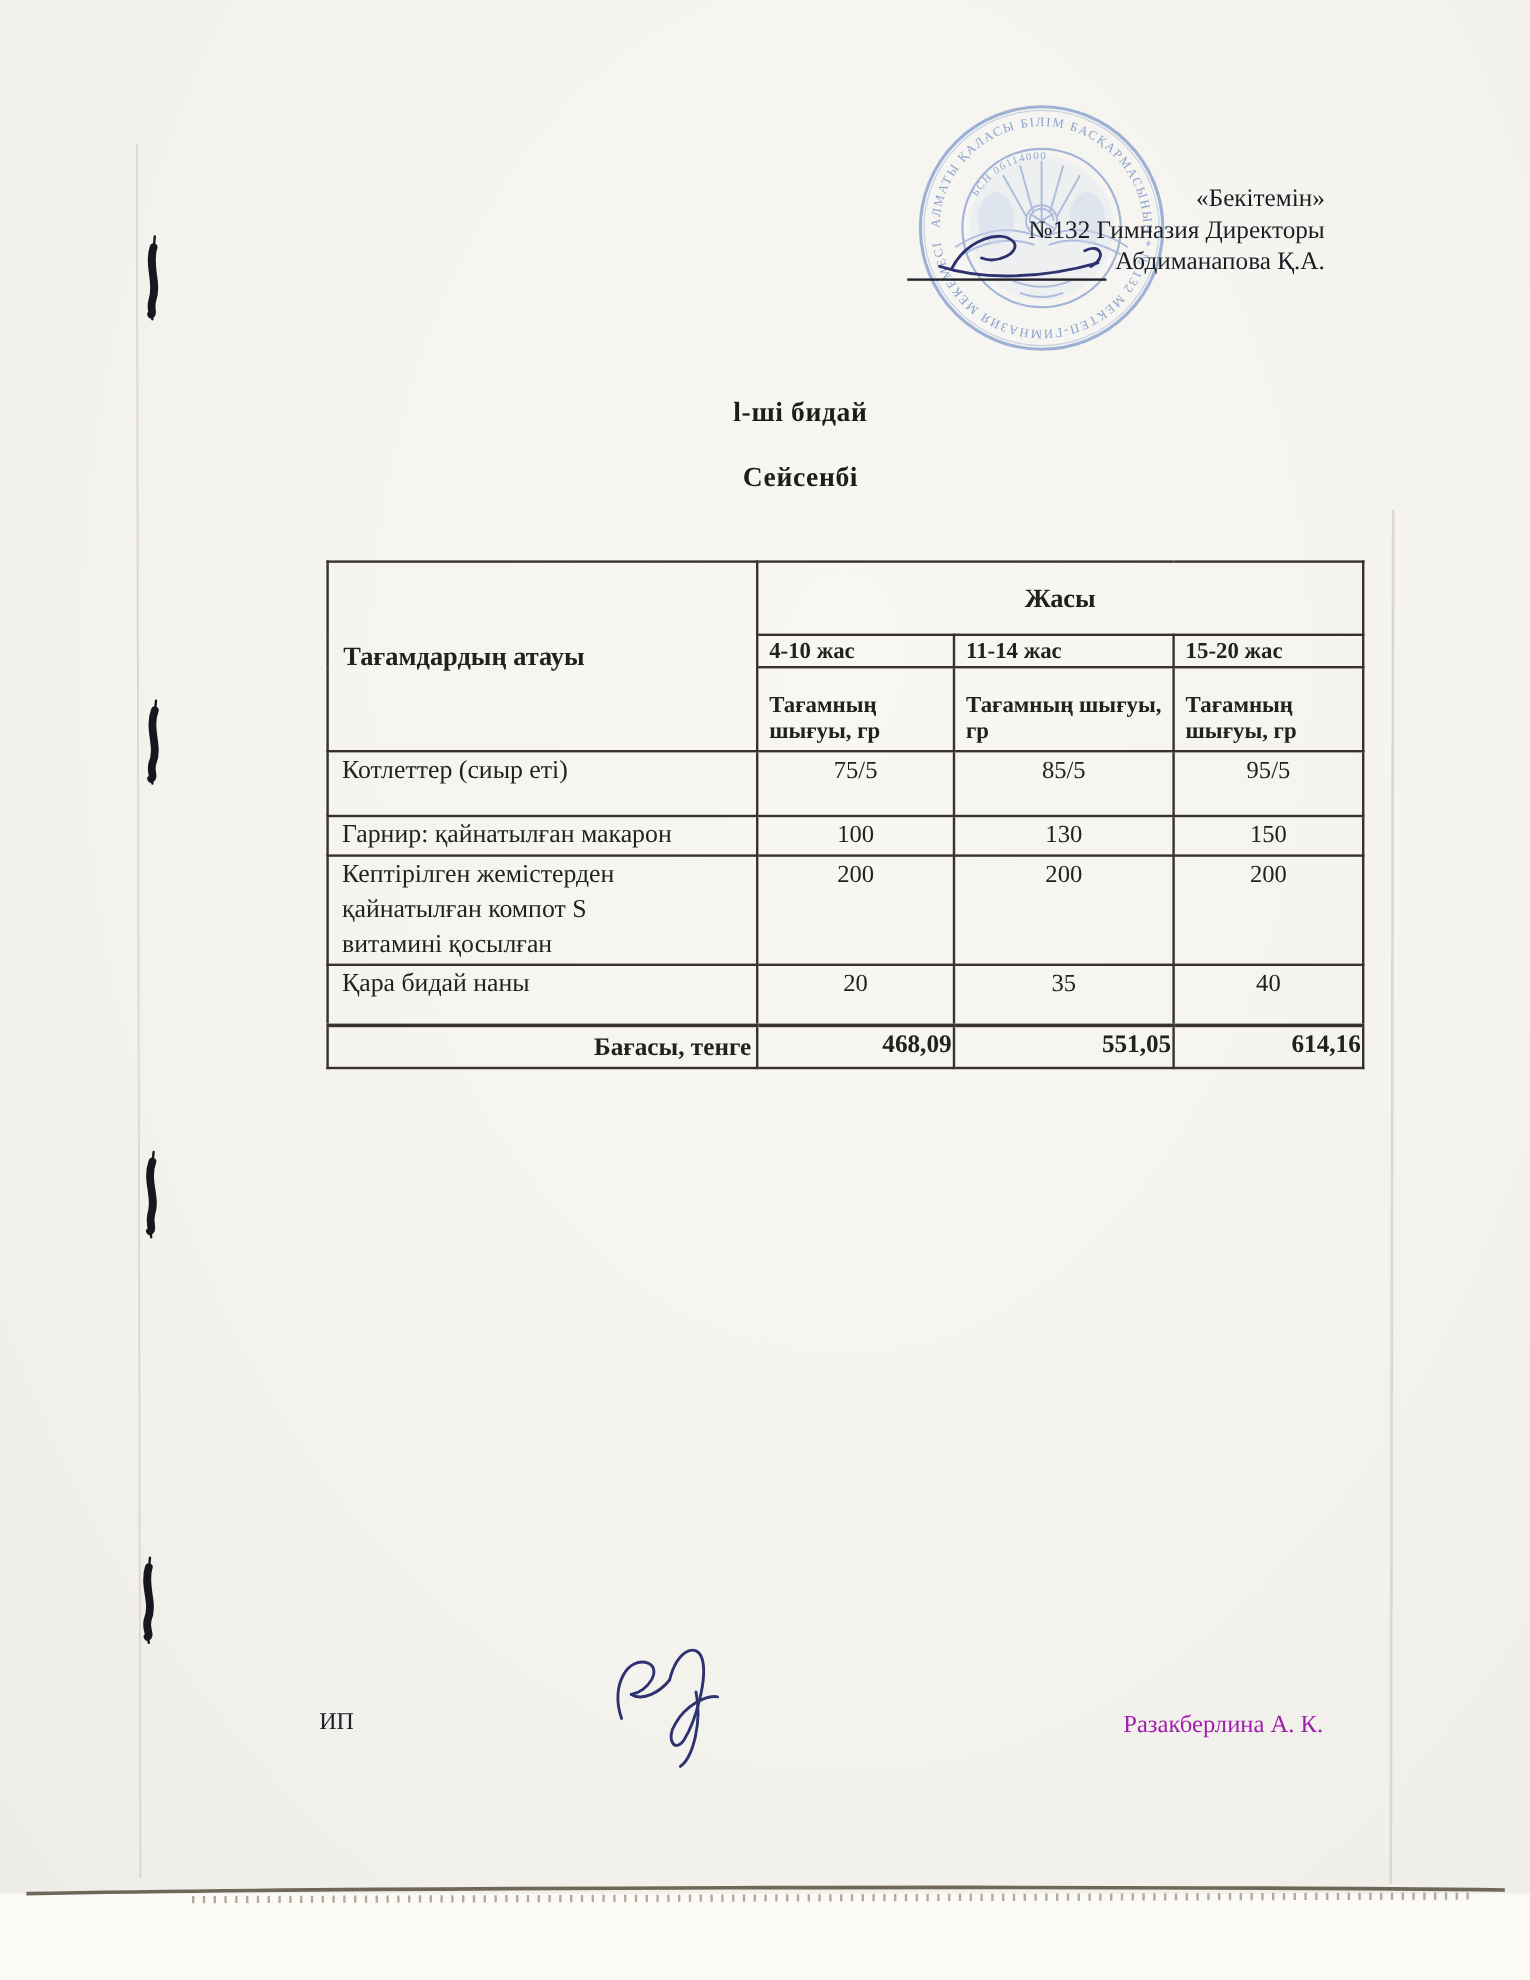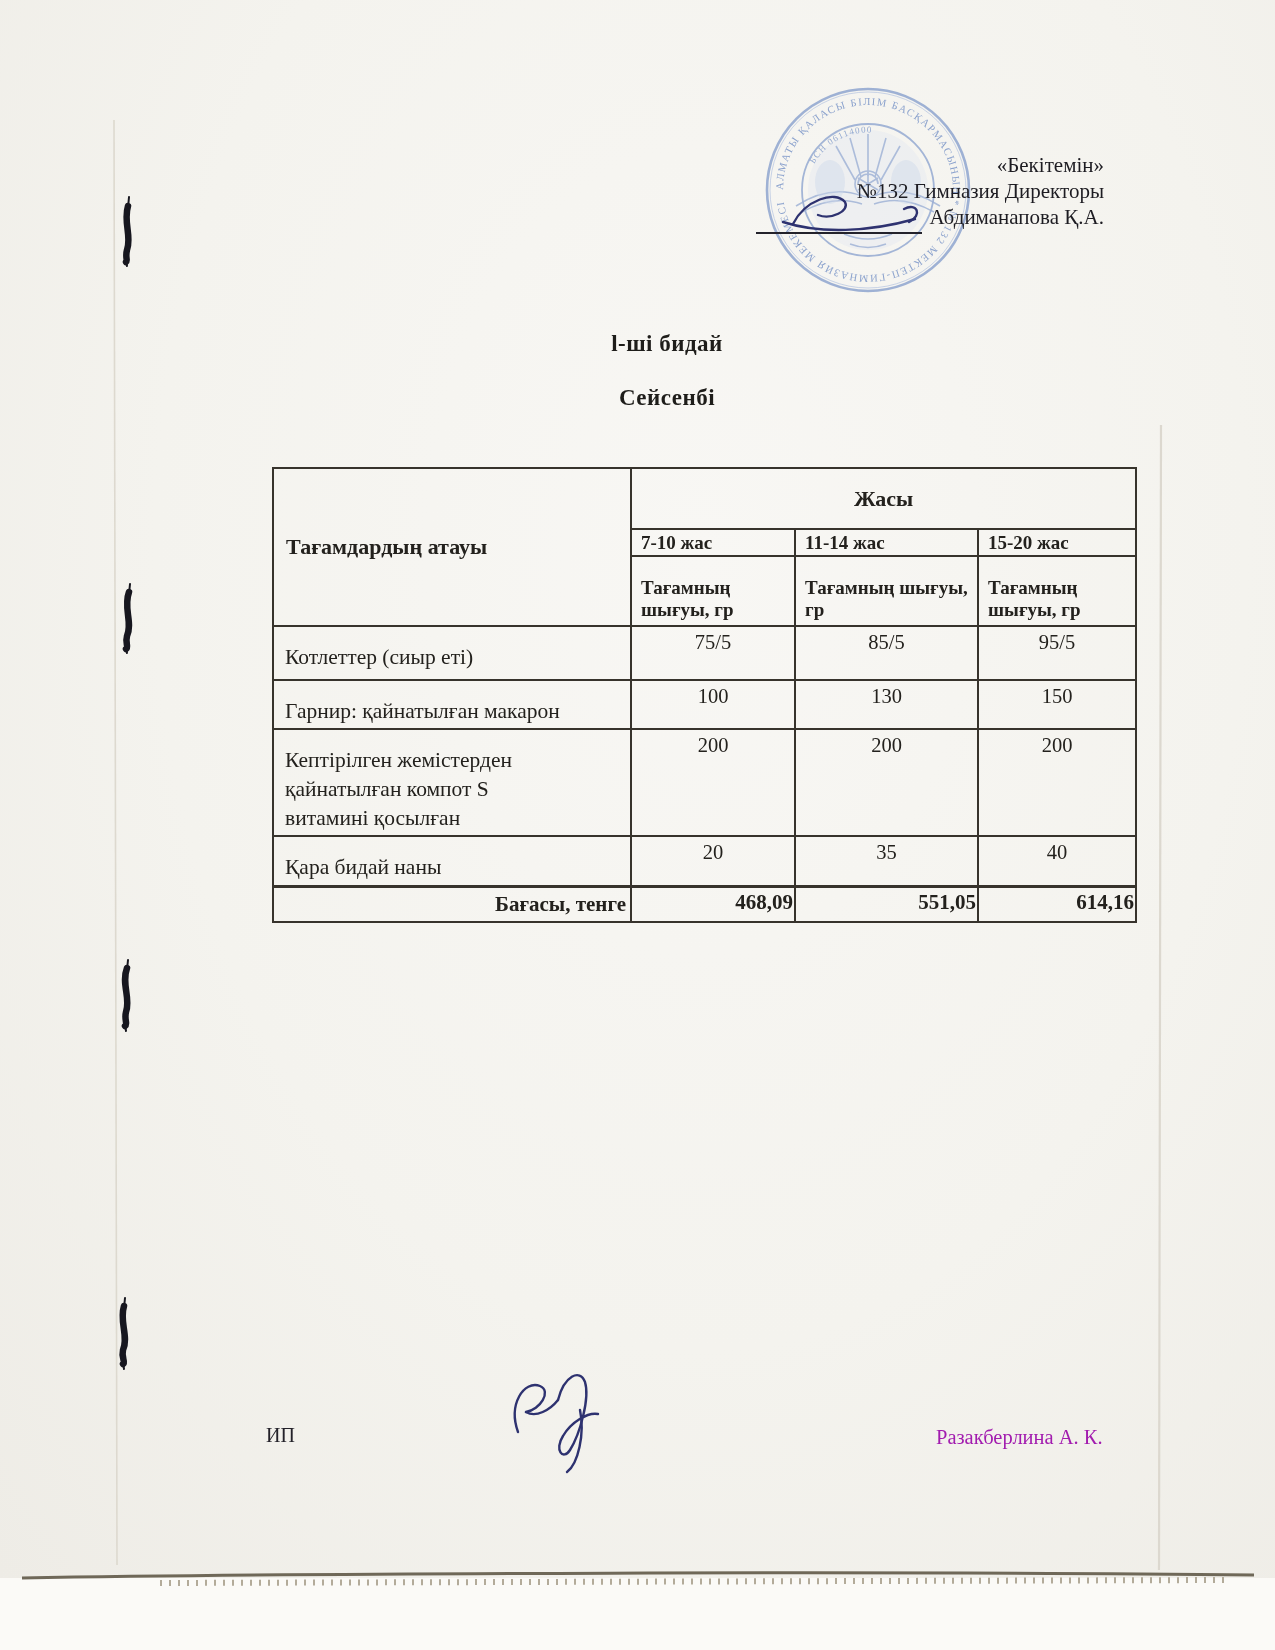--- a/index.html
+++ b/index.html
@@ -47,21 +47,21 @@
   td.zhasy{
     font-weight:bold;font-size:22px;text-align:center;vertical-align:middle;margin-left:20px;
   }
   td.age{
     font-weight:bold;font-size:19px;padding:1px 0 1px 9px;vertical-align:middle;
   }
   td.sub{
     font-weight:bold;font-size:19px;line-height:1.18;padding:20px 6px 3px 9px;vertical-align:top;
   }
   td.dish{
-    font-size:21.5px;padding:16px 4px 2px 11px;vertical-align:top;line-height:1.35;
+    font-size:21.5px;padding:0 4px 2px 11px;vertical-align:top;line-height:1.35;
   }
   td.val{
     font-size:20.5px;text-align:center;vertical-align:top;padding-top:4px;
   }
   tr.footer td{
     font-weight:bold;border-top-width:3px;text-align:right;
   }
   tr.footer td.dish{font-size:21px;padding-top:2px;}
   tr.footer td.val{font-size:21px;padding-top:2px;}
   .wrap3{display:inline-block;max-width:252px;}
@@ -151,21 +151,21 @@
       <col style="width:164px">
       <col style="width:183px">
       <col style="width:158px">
   </colgroup>
   <tbody>
     <tr style="height:61px">
       <td class="name-h" rowspan="3">Тағамдардың атауы</td>
       <td class="zhasy" colspan="3">Жасы</td>
     </tr>
     <tr style="height:27px">
-      <td class="age">7-10 жас</td>
+      <td class="age">4-10 жас</td>
       <td class="age">11-14 жас</td>
       <td class="age">15-20 жас</td>
     </tr>
     <tr style="height:46px">
       <td class="sub">Тағамның шығуы, гр</td>
       <td class="sub">Тағамның шығуы, гр</td>
       <td class="sub">Тағамның шығуы, гр</td>
     </tr>
     <tr style="height:54px">
       <td class="dish">Котлеттер (сиыр еті)</td>

